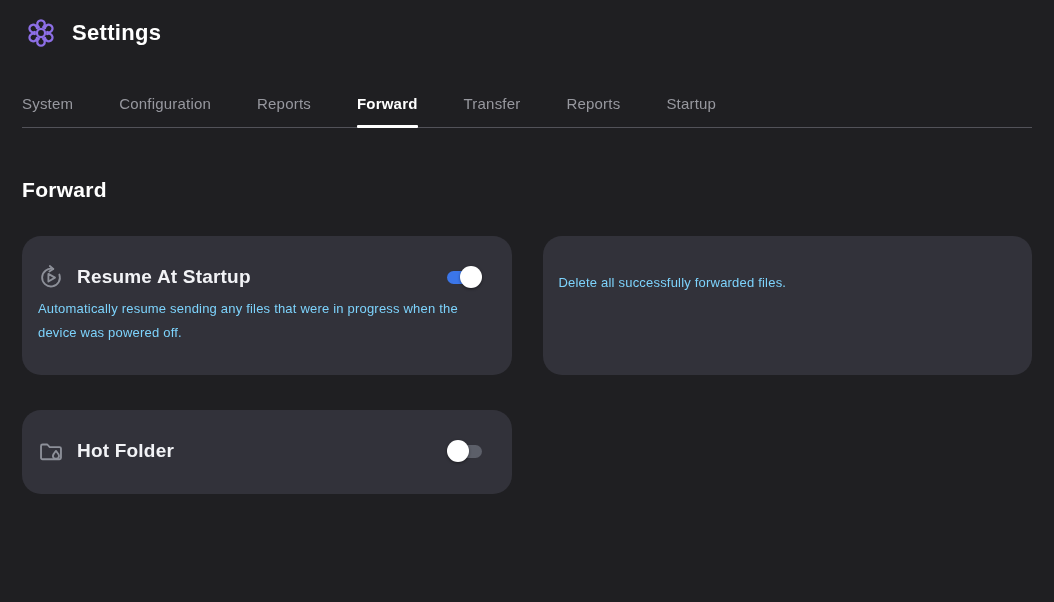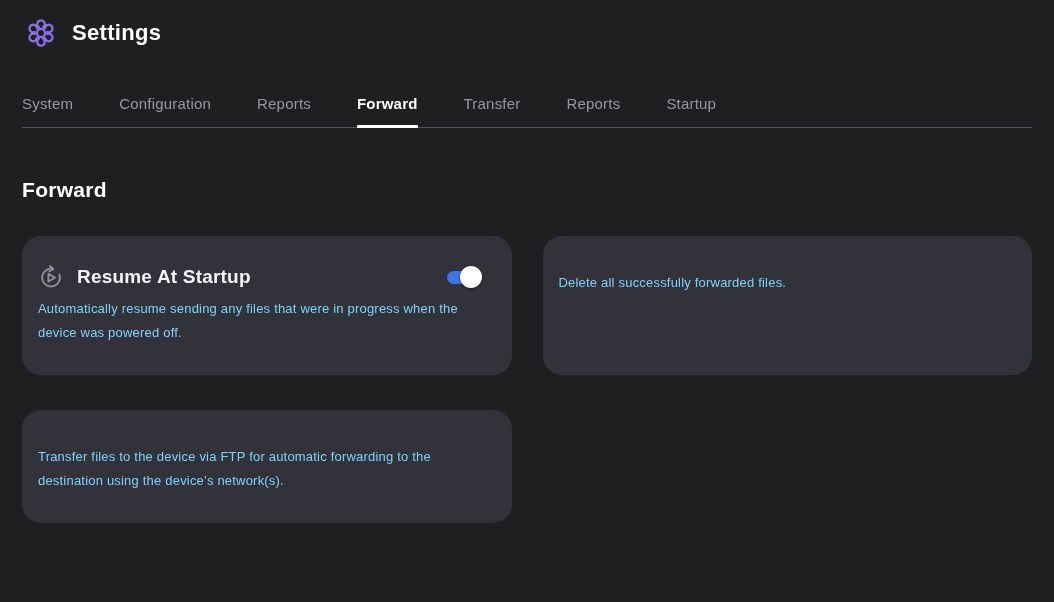--- a/index.html
+++ b/index.html
@@ -107,16 +107,28 @@
       </div>
     </div>
     <p class="card-desc">Automatically resume sending any files that were in progress when the device was powered off.</p>
   </section>
 
   <section class="card">
     <p class="card-desc">Delete all successfully forwarded files.</p>
   </section>
 
   <section class="card">
-    <p class="card-desc">Transfer files to the device via FTP for automatic forwarding to the destination using the device’s network(s).</p>
+    <div class="card-head">
+      <span class="card-icon">
+        <svg viewBox="0 0 24 24" fill="none" stroke="currentColor" stroke-width="1.7" stroke-linecap="round" stroke-linejoin="round">
+          <path d="M2.8 18.2 V7.4 C2.8 6.6 3.4 6 4.2 6 H8.6 L10.8 8.4 H19.8 C20.6 8.4 21.2 9 21.2 9.8 V18.2 C21.2 19 20.6 19.6 19.8 19.6 H4.2 C3.4 19.6 2.8 19 2.8 18.2 Z"></path>
+          <path d="M16.6 11.9 C17.9 13.4 19.4 14.8 19.4 16.7 A2.85 2.85 0 0 1 13.75 16.7 C13.75 14.8 15.3 13.4 16.6 11.9 Z" fill="#32323a"></path>
+        </svg>
+      </span>
+      <span class="card-title">Hot Folder</span>
+      <div class="toggle off">
+        <div class="track"></div>
+        <div class="knob"></div>
+      </div>
+    </div>
   </section>
 
 </main>
 
 </body></html>

